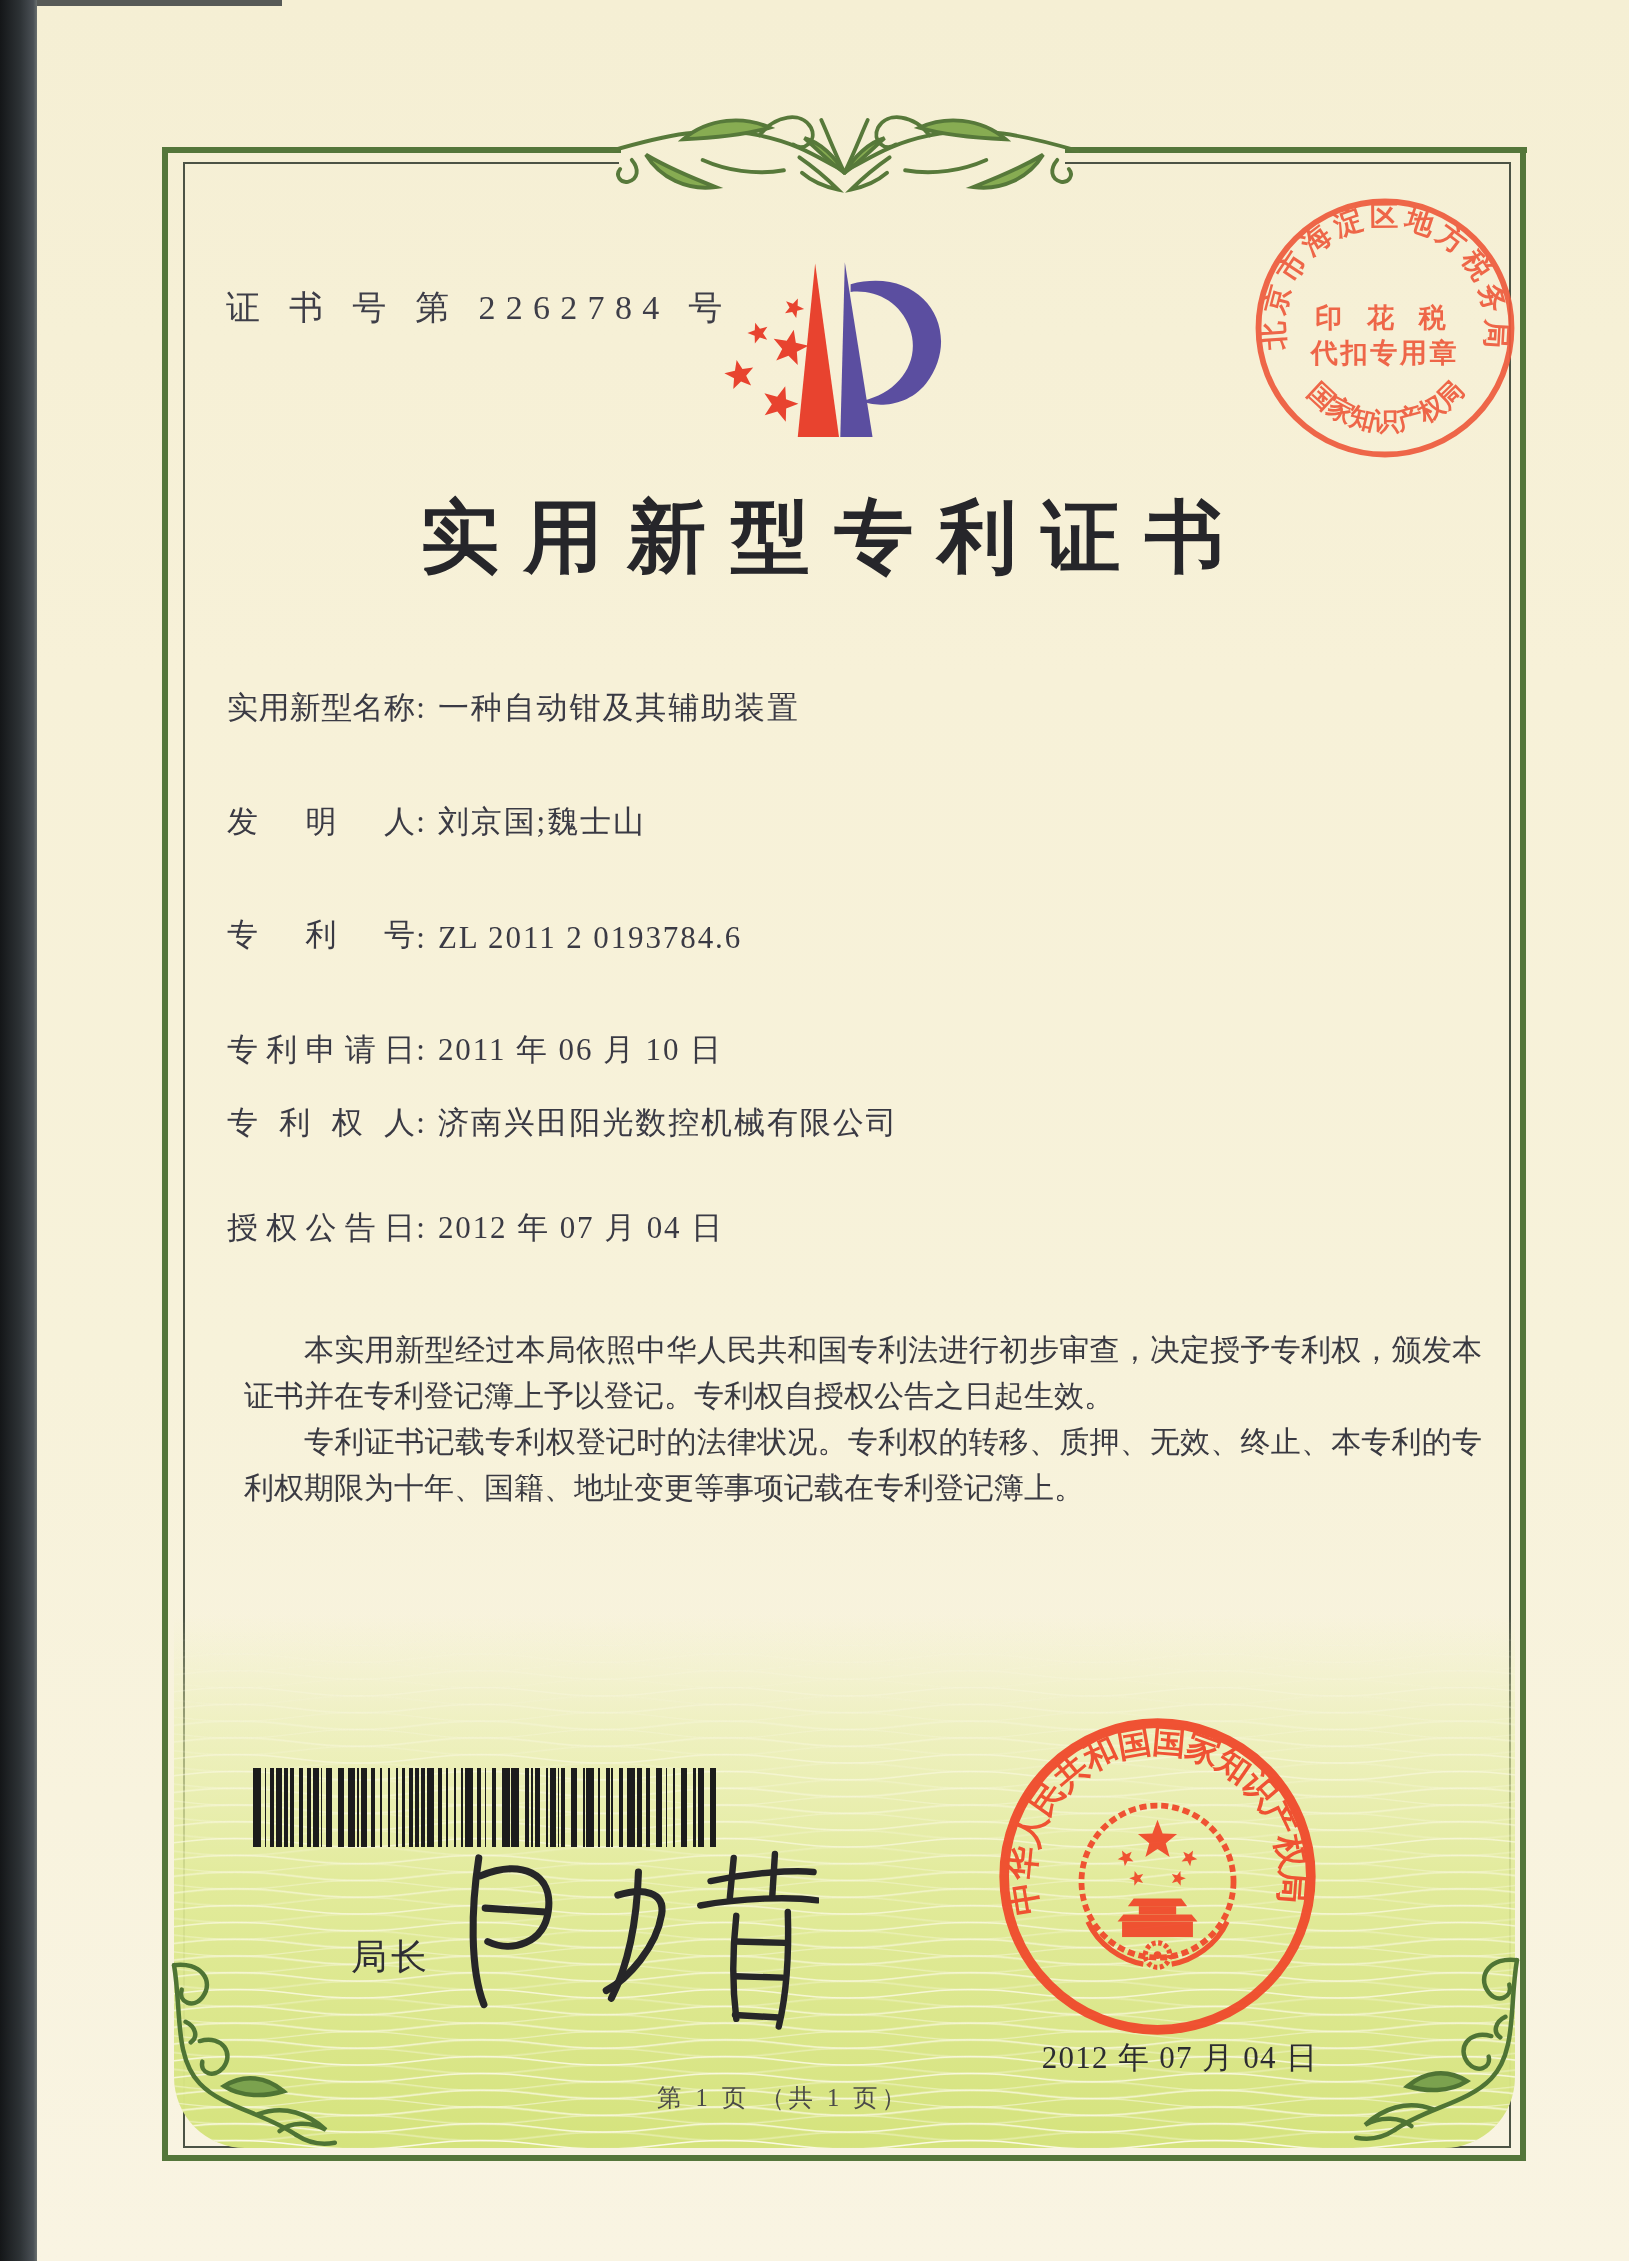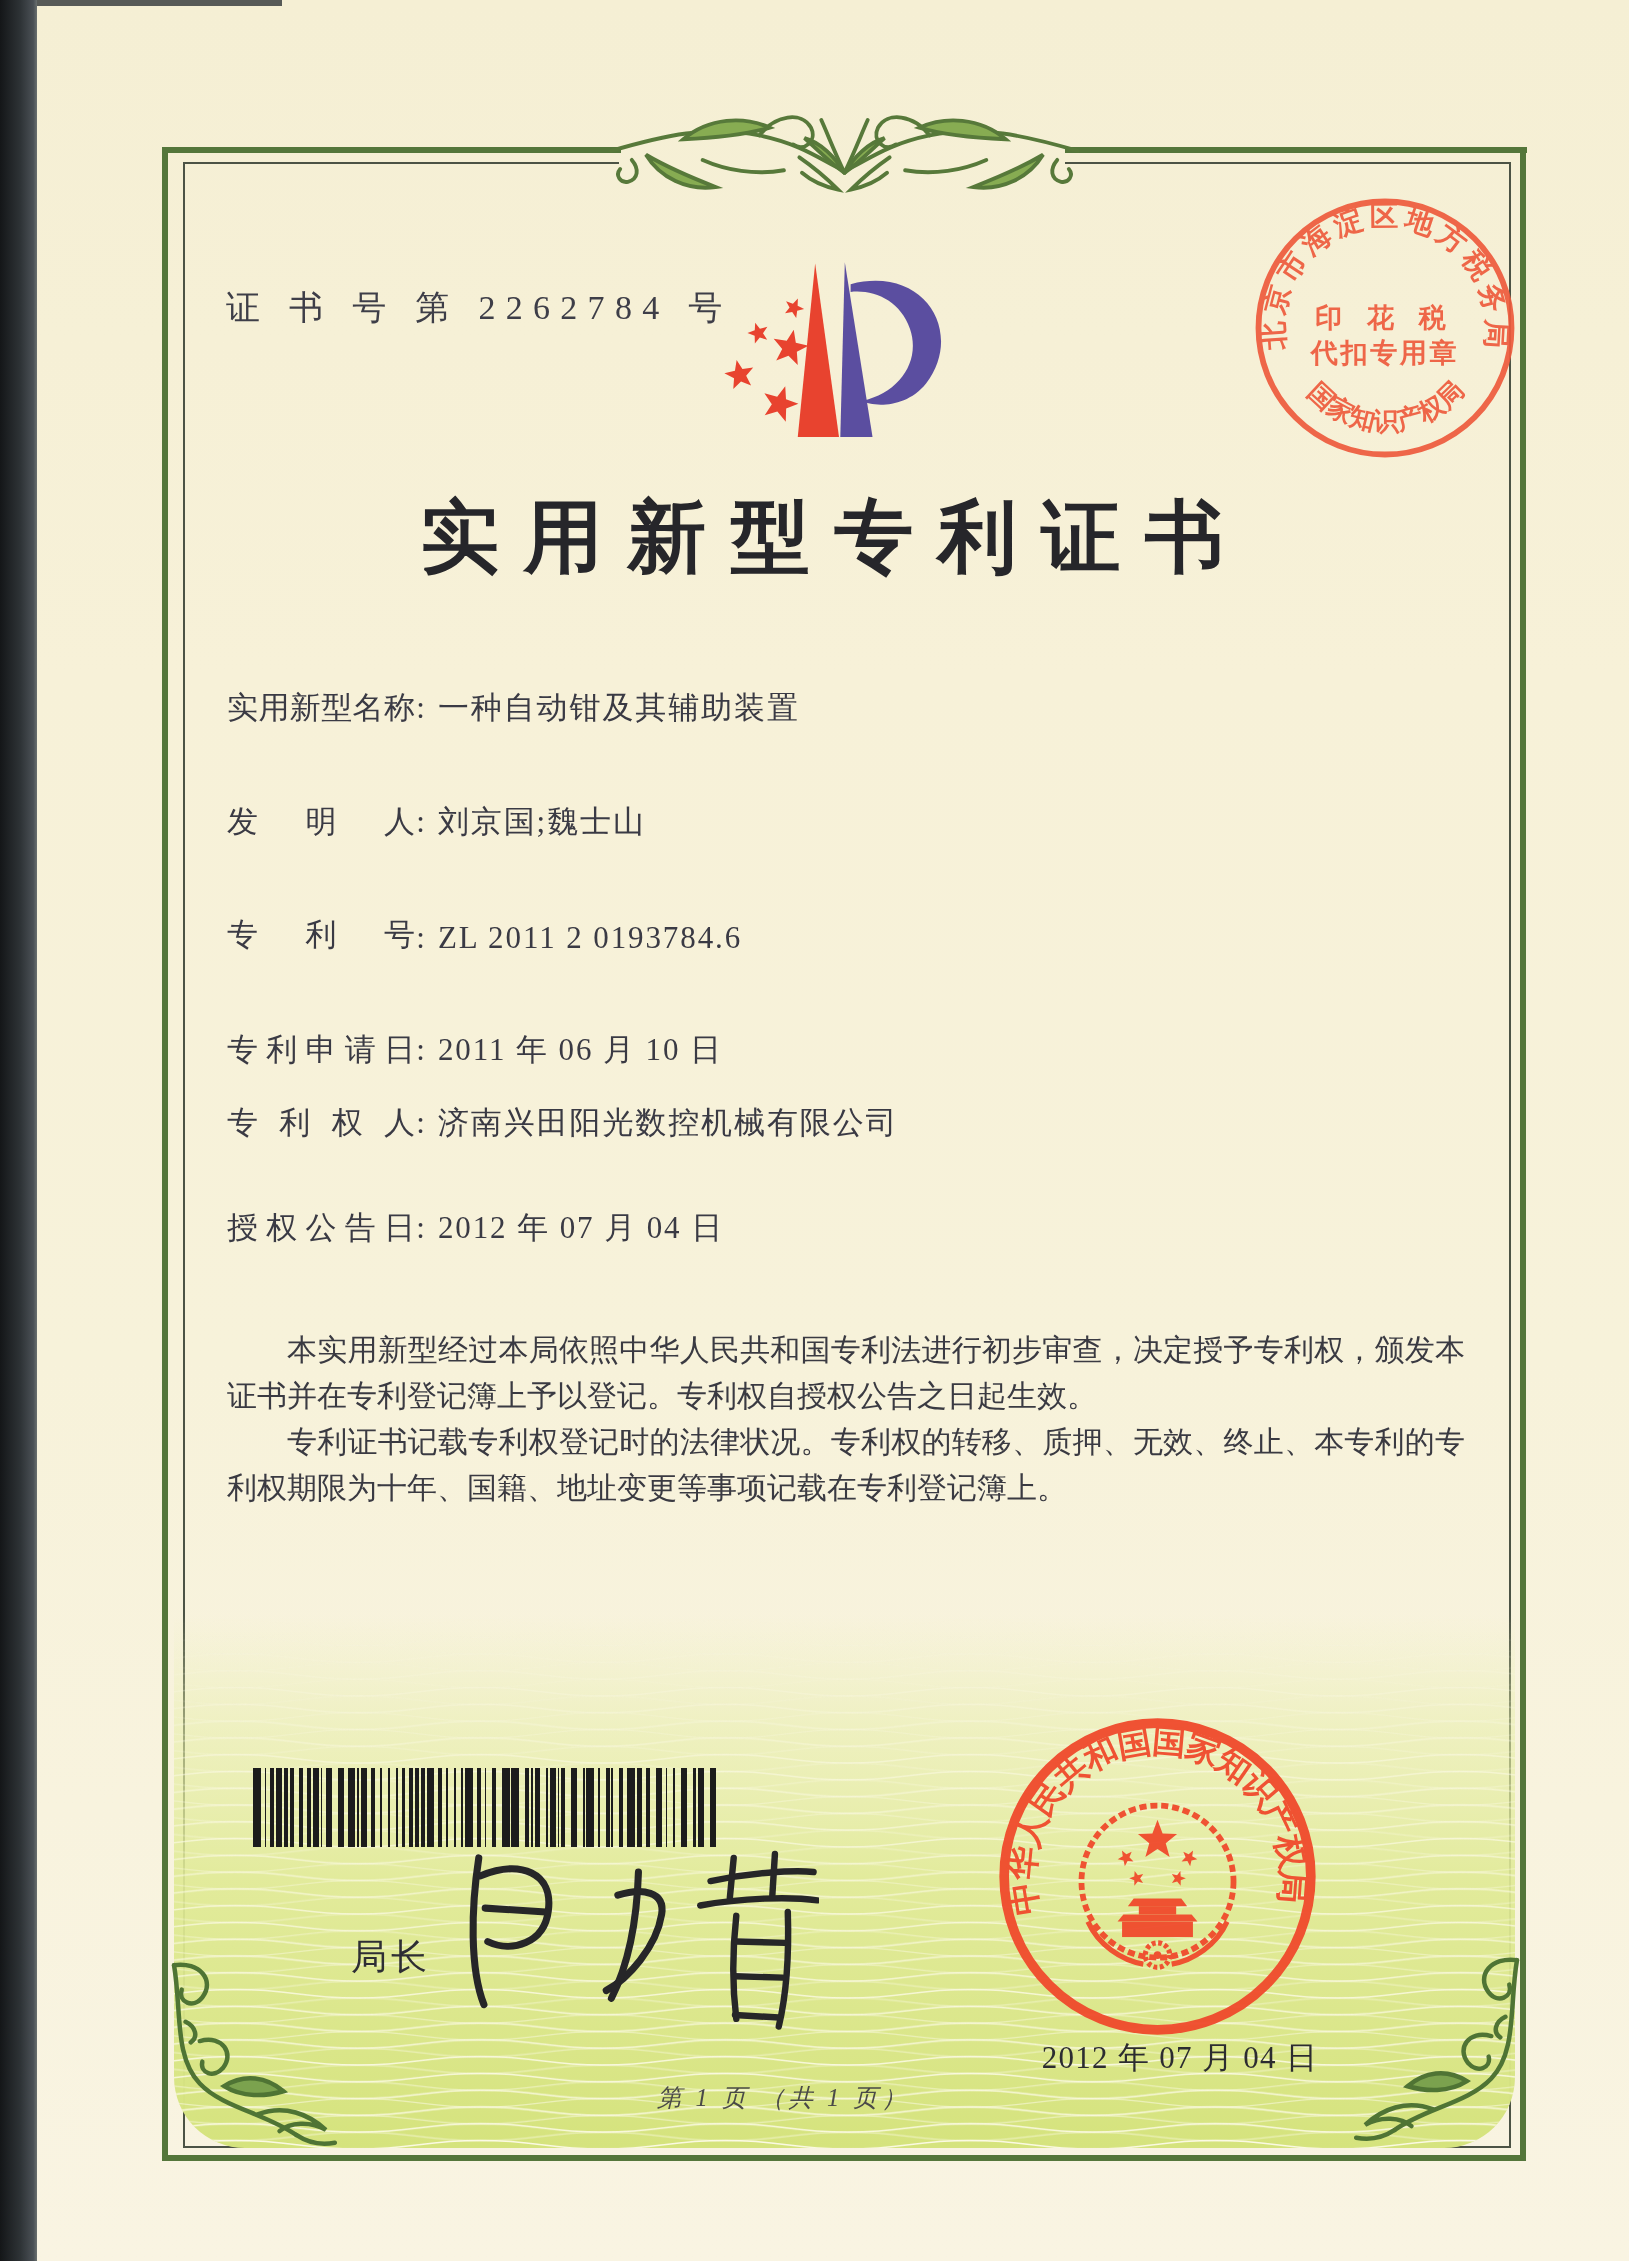--- a/index.html
+++ b/index.html
@@ -16,38 +16,38 @@
   .bl-thin{position:absolute;background:#4c5345;}
 
   
   .cert-no{position:absolute;left:226px;top:285px;font-size:34px;letter-spacing:10.3px;color:#3e3e48;}
   .title{position:absolute;left:0;width:1630px;top:485px;text-align:center;
          font-size:79px;font-weight:600;letter-spacing:24.5px;padding-left:19.3px;color:#26262a;}
   .field{position:absolute;left:227px;font-size:31px;color:#3a3a44;white-space:nowrap;}
   .field .lab{display:inline-block;width:188px;text-align:justify;text-align-last:justify;vertical-align:bottom;}
   .field .col{display:inline-block;margin-left:1.3px;}
   .field .val{margin-left:13px;letter-spacing:1.9px;}
-  .paras{position:absolute;left:227px;top:1327px;width:1238px;font-size:30px;line-height:46px;
+  .paras{position:absolute;left:244px;top:1327px;width:1238px;font-size:30px;line-height:46px;
          color:#3a3a42;text-align:justify;}
   .paras p{margin:0;text-indent:2em;}
 
   
   .waves{position:absolute;left:174px;top:1615px;width:1341px;height:533px;border-radius:0 0 71px 71px;overflow:hidden;}
 
   .barcode{position:absolute;left:253px;top:1768px;width:466px;height:79px;}
   .barcode span{display:inline-block;height:100%;background:#1c1c1c;vertical-align:top;}
 
   .sig-label{position:absolute;left:351px;top:1933px;font-size:36px;color:#2e2e34;letter-spacing:3.9px;}
   .signature{position:absolute;left:445px;top:1836px;}
 
   .seal{position:absolute;left:990px;top:1709px;}
   .seal-date{position:absolute;left:1006px;top:2037px;width:348px;text-align:center;
              font-size:31px;color:#2c2c30;letter-spacing:1.3px;}
   .footer{position:absolute;left:229px;top:2081px;width:1109px;text-align:center;
-          font-size:24.5px;color:#4a4a48;letter-spacing:3.9px;font-style:italic;}
+          font-size:24.5px;color:#4a4a48;letter-spacing:3.9px;}
 
   .stamp{position:absolute;left:1243px;top:186px;}
   .logo{position:absolute;left:712px;top:257px;}
   .ornament-top{position:absolute;left:606px;top:98px;}
   .corner-fl{position:absolute;}
   .corner-fl.right{transform:scaleX(-1);}
 </style>
 </head>
 <body>
 

